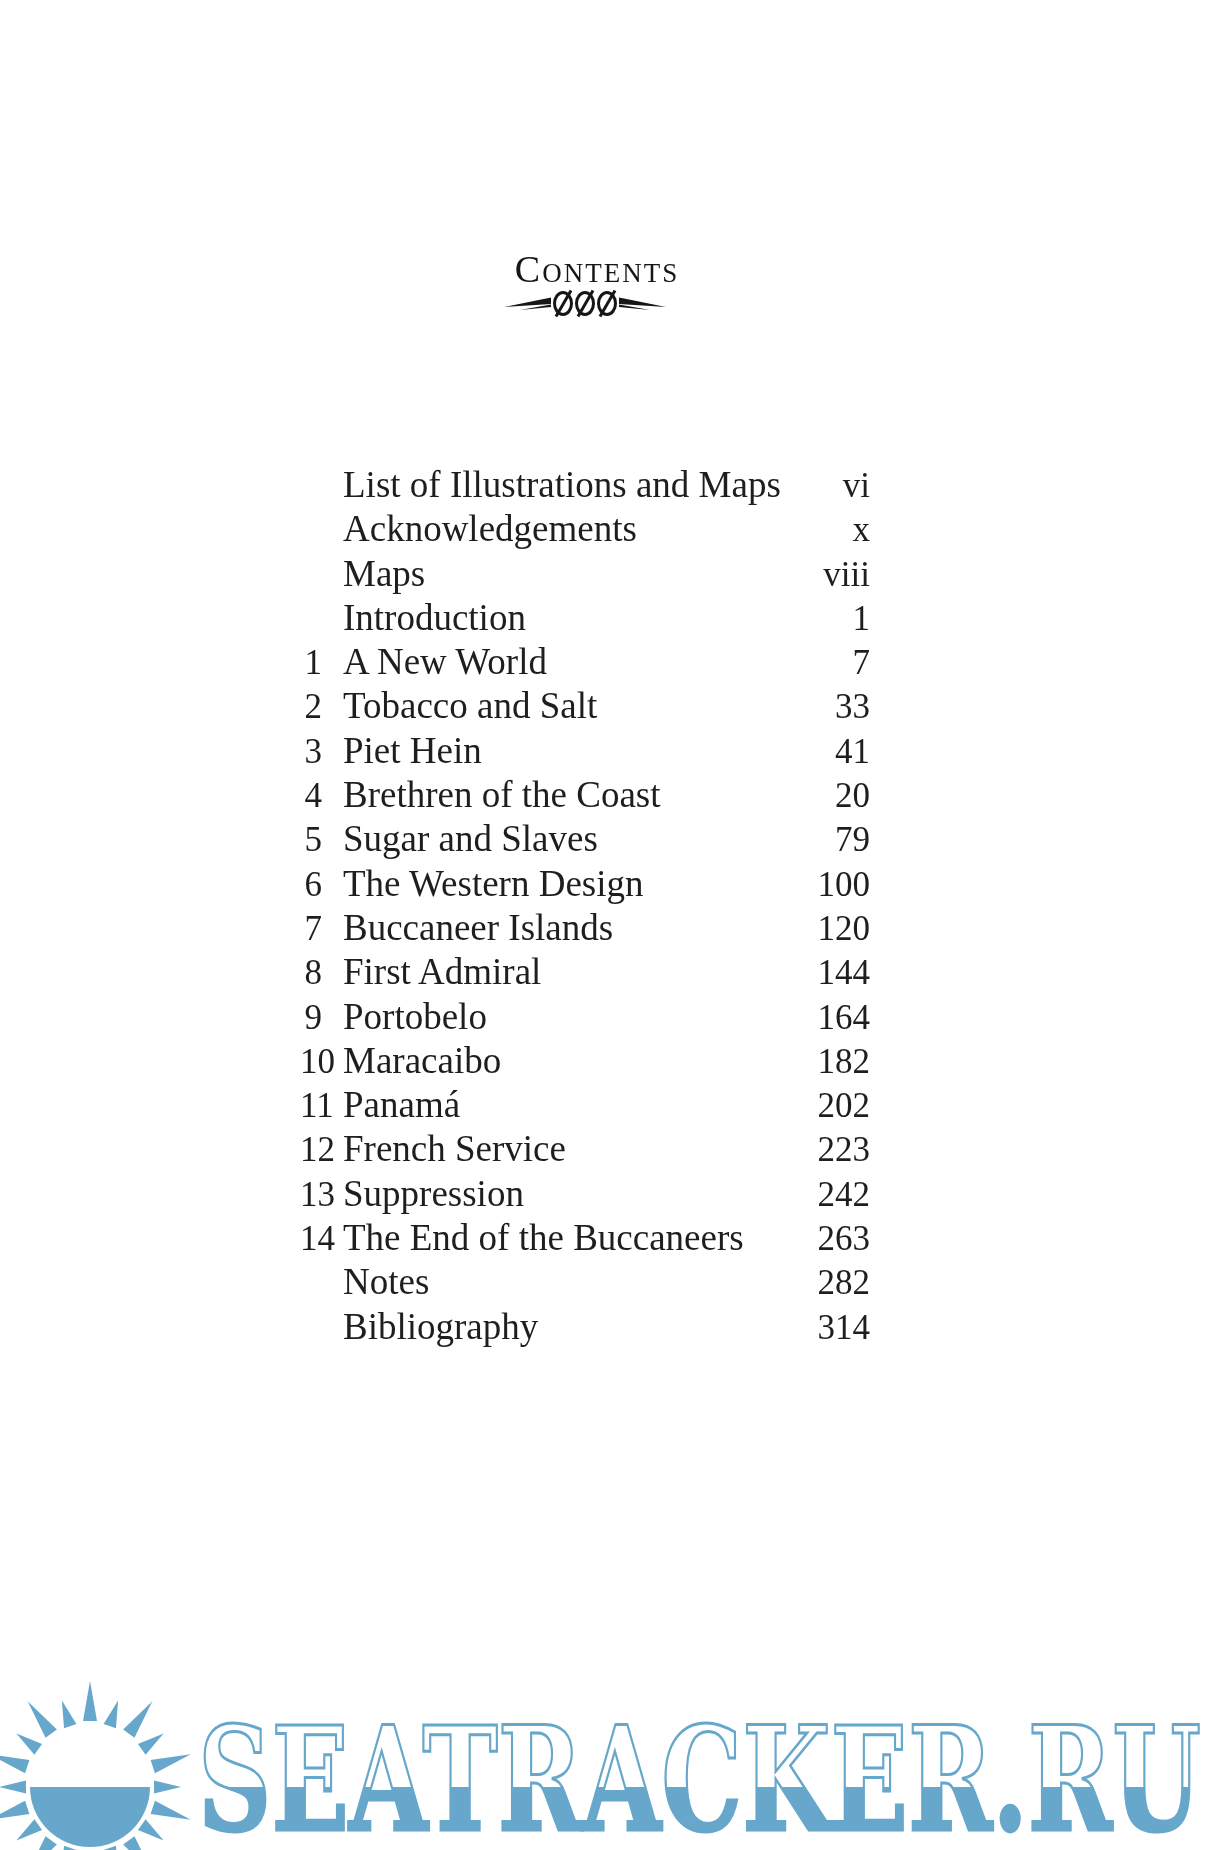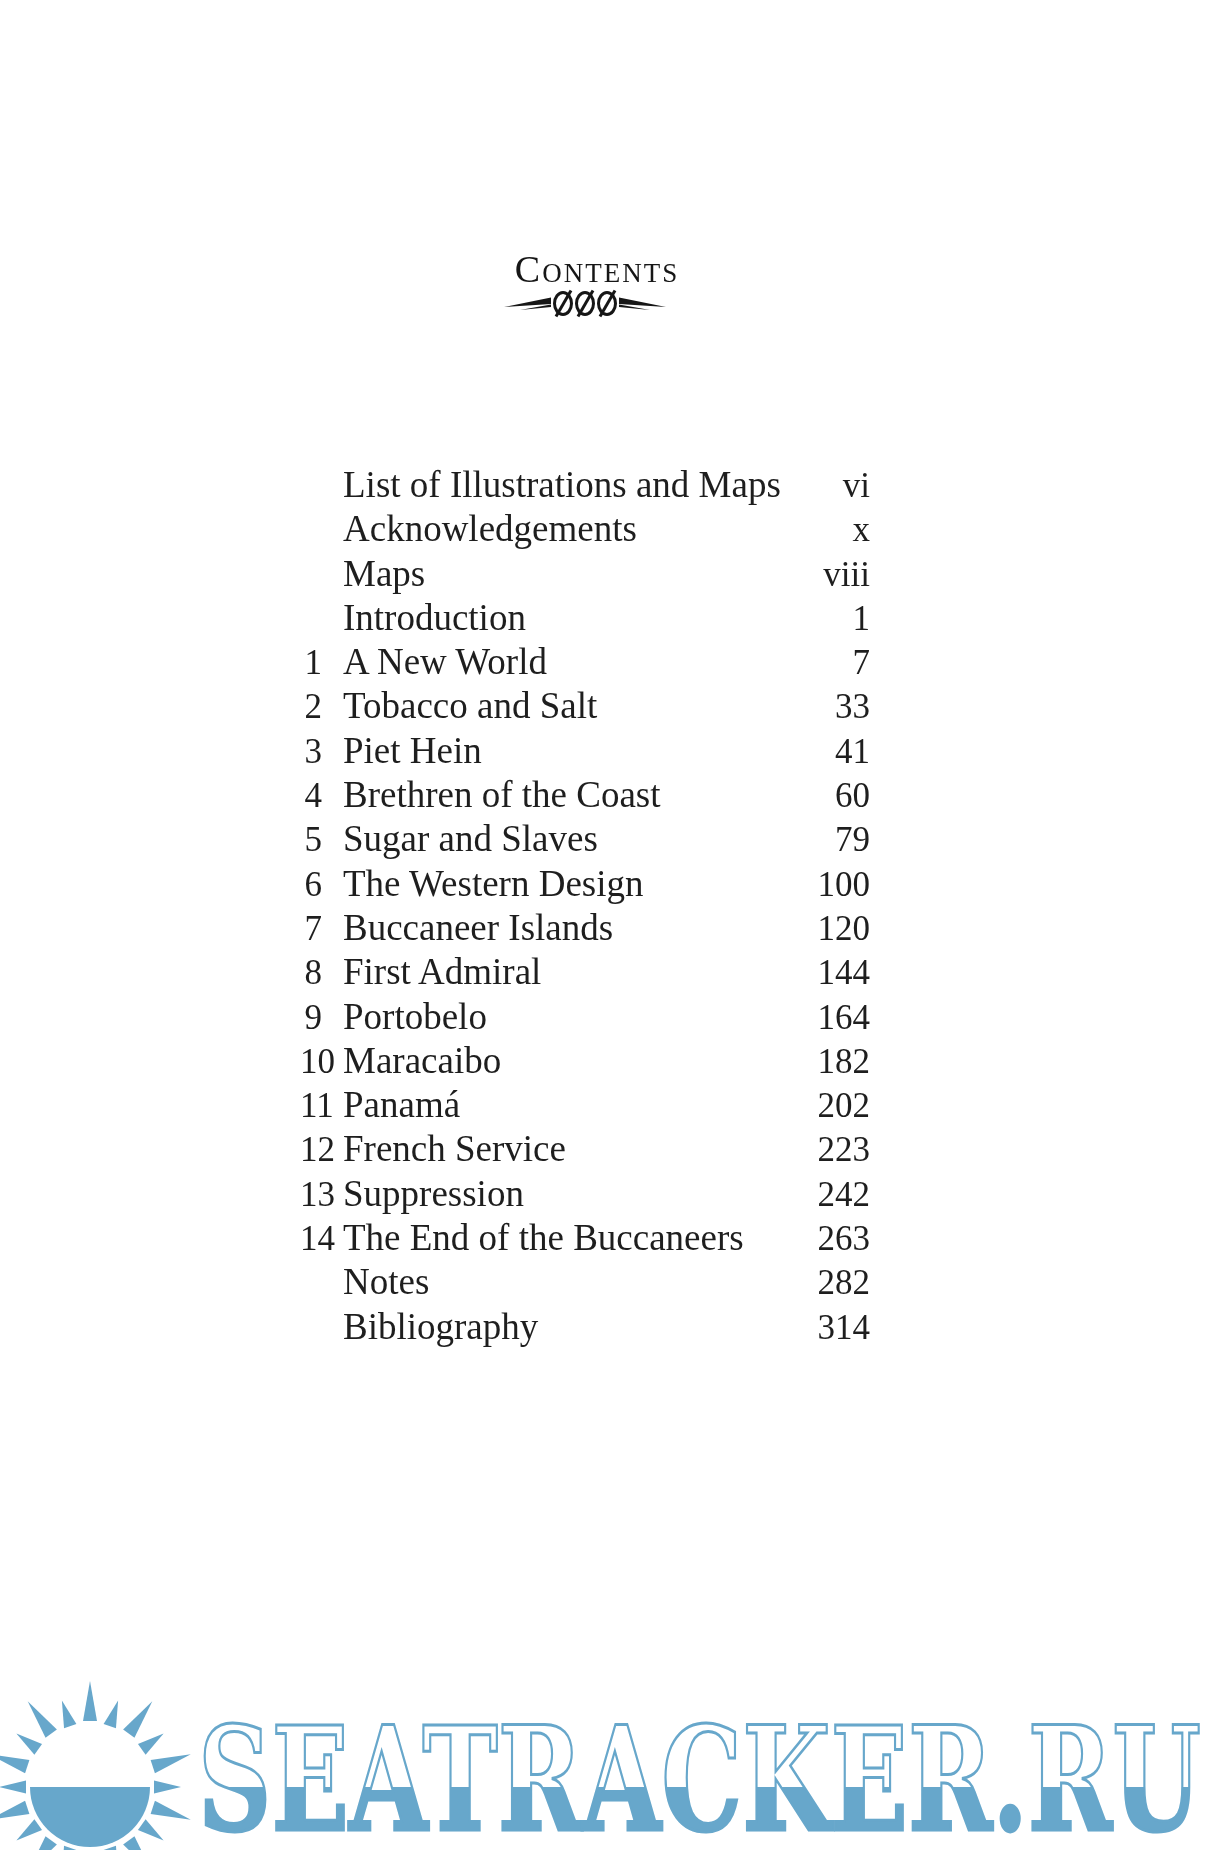--- a/index.html
+++ b/index.html
@@ -136,21 +136,21 @@
 
   <div class="toc-row">
     <span class="num">3</span>
     <span class="t">Piet Hein</span>
     <span class="p">41</span>
   </div>
 
   <div class="toc-row">
     <span class="num">4</span>
     <span class="t">Brethren of the Coast</span>
-    <span class="p">60</span>
+    <span class="p">20</span>
   </div>
 
   <div class="toc-row">
     <span class="num">5</span>
     <span class="t">Sugar and Slaves</span>
     <span class="p">79</span>
   </div>
 
   <div class="toc-row">
     <span class="num">6</span>

